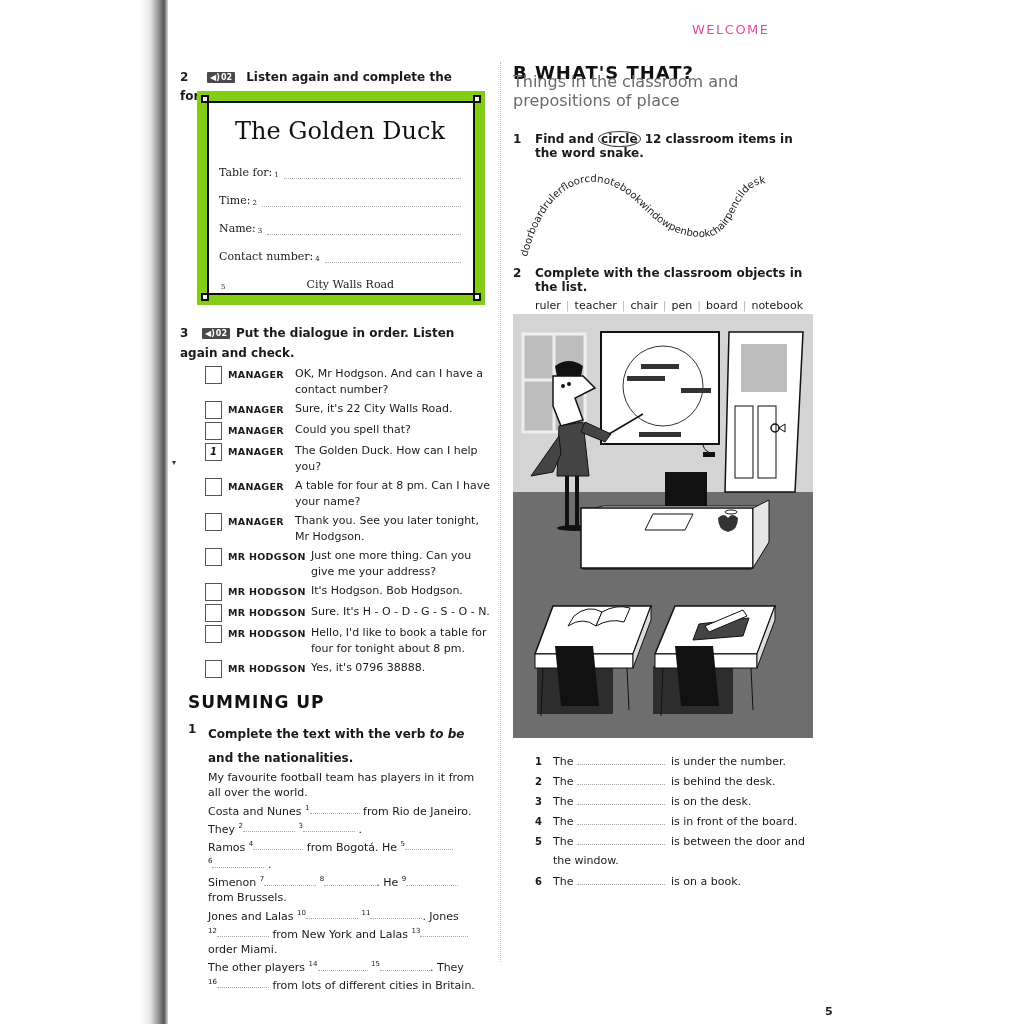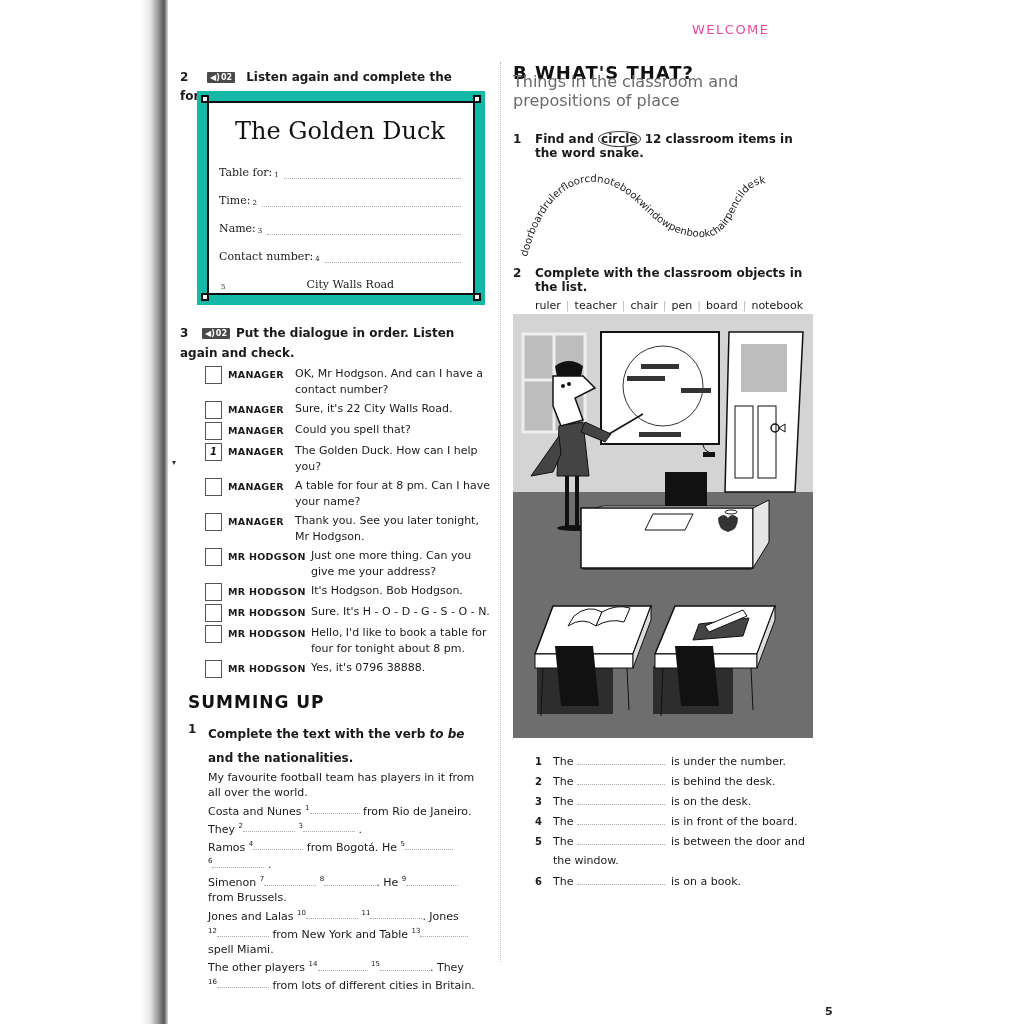--- a/index.html
+++ b/index.html
@@ -23,21 +23,21 @@
     display: inline-flex; align-items: center; gap: 1px;
     background: #4a4a4a; color: #fff; font-size: 8px; font-weight: bold;
     padding: 1px 3px; margin-right: 6px; vertical-align: 1px; border-radius: 1px;
   }
   .audio-badge .spk { font-size: 8px; }
 
   
   .ex2 { position: absolute; left: 180px; top: 66px; width: 310px; }
   .form-card {
     position: absolute; left: 197px; top: 91px; width: 288px; height: 214px;
-    background: #14b8a6; padding: 10px;
+    background: #84cc16; padding: 10px;
   }
   .form-inner {
     position: relative; width: 100%; height: 100%; background: #fff;
     border: 2px solid #0d0d0d; outline: 1px solid #fff; outline-offset: -5px;
     padding: 14px 12px 0 10px;
     font-family: "DejaVu Serif", serif;
   }
   .corner { position: absolute; width: 8px; height: 8px; background: #fff; border: 2px solid #0d0d0d; }
   .corner.tl { left: -8px; top: -8px; } .corner.tr { right: -8px; top: -8px; }
   .corner.bl { left: -8px; bottom: -8px; } .corner.br { right: -8px; bottom: -8px; }
@@ -214,22 +214,22 @@
   </div>
   <div class="sum-body">
     <div>My favourite football team has players in it from all over the world.</div>
     <div><span>Costa and Nunes</span> <sup>1</sup><span class="blank" style="width:50px"></span> <span>from Rio de Janeiro.</span></div>
     <div><span>They</span> <sup>2</sup><span class="blank" style="width:52px"></span> <sup>3</sup><span class="blank" style="width:52px"></span> .</div>
     <div><span>Ramos</span> <sup>4</sup><span class="blank" style="width:50px"></span> <span>from Bogotá. He</span> <sup>5</sup><span class="blank" style="width:48px"></span></div>
     <div><sup>6</sup><span class="blank" style="width:52px"></span> .</div>
     <div><span>Simenon</span> <sup>7</sup><span class="blank" style="width:52px"></span> <sup>8</sup><span class="blank" style="width:52px"></span><span>. He</span> <sup>9</sup><span class="blank" style="width:52px"></span></div>
     <div>from Brussels.</div>
     <div><span>Jones and Lalas</span> <sup>10</sup><span class="blank" style="width:52px"></span> <sup>11</sup><span class="blank" style="width:52px"></span><span>. Jones</span></div>
-    <div><sup>12</sup><span class="blank" style="width:52px"></span> <span>from New York and Table</span> <sup>13</sup><span class="blank" style="width:48px"></span></div>
-    <div>spell Miami.</div>
+    <div><sup>12</sup><span class="blank" style="width:52px"></span> <span>from New York and Lalas</span> <sup>13</sup><span class="blank" style="width:48px"></span></div>
+    <div>order Miami.</div>
     <div><span>The other players</span> <sup>14</sup><span class="blank" style="width:50px"></span> <sup>15</sup><span class="blank" style="width:50px"></span><span>. They</span></div>
     <div><sup>16</sup><span class="blank" style="width:52px"></span> <span>from lots of different cities in Britain.</span></div>
   </div>
 </div>
 
 <div class="section-b">B  WHAT'S THAT?</div>
 <div class="section-b-sub">Things in the classroom and prepositions of place</div>
 
 <div class="exb1">
   <div style="display:flex;">

